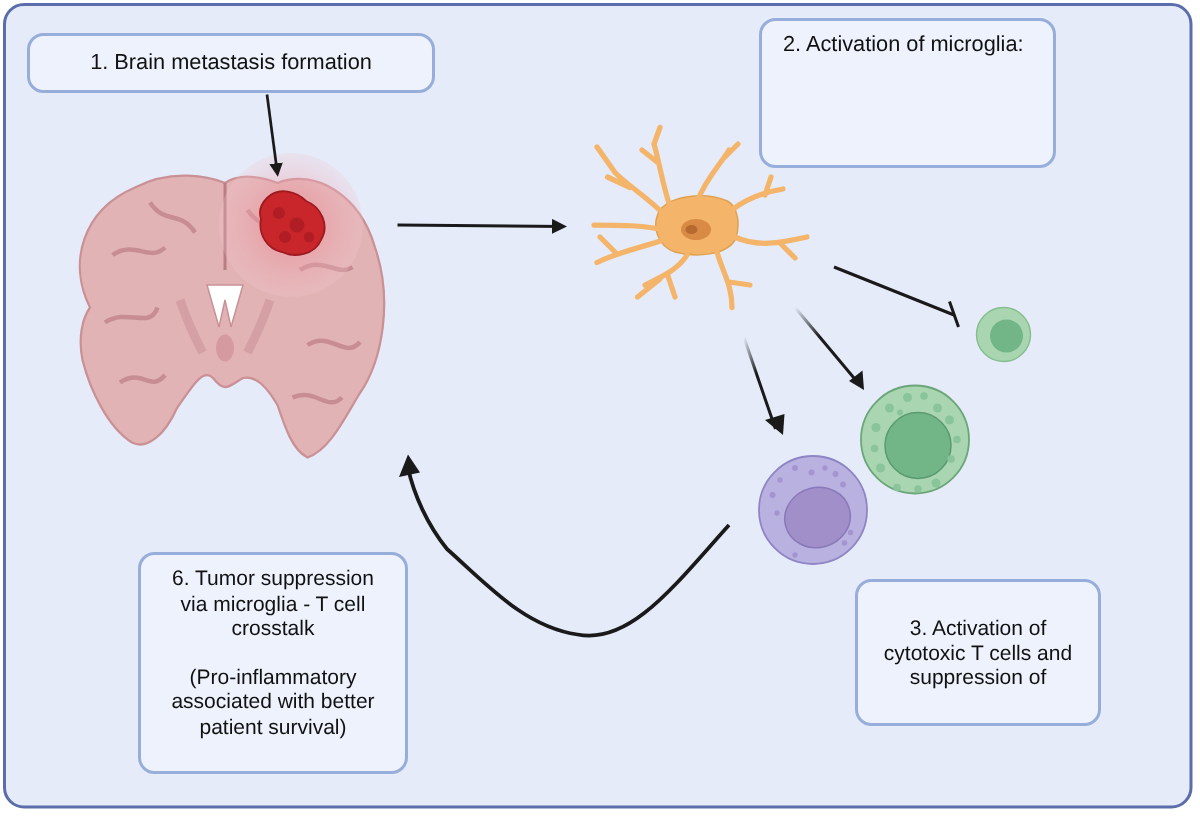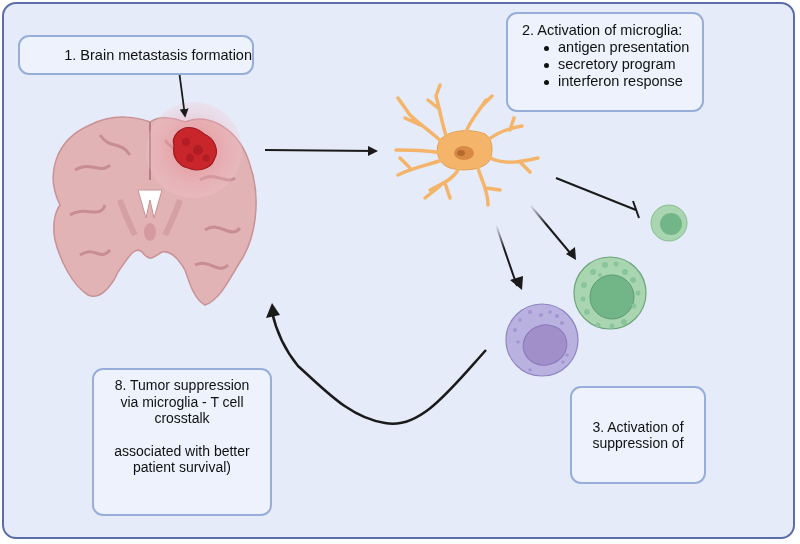--- a/index.html
+++ b/index.html
@@ -1,24 +1,24 @@
 <!DOCTYPE html>
 <html><head>
 <meta charset="utf-8">
 <style>
   html,body{margin:0;padding:0;background:#ffffff;}
   body{width:800px;height:544px;position:relative;overflow:hidden;font-family:"Liberation Sans",sans-serif;}
   .frame{position:absolute;left:2px;top:2px;width:793px;height:537px;border:2px solid #5b6eab;border-radius:14px;background:#e5ebf9;box-sizing:border-box;}
   .box{position:absolute;border:2px solid #97aedb;border-radius:11px;background:#edf2fc;box-sizing:border-box;color:#111;font-size:14px;line-height:17px;}
-  .box1{left:18px;top:22px;width:236px;height:40px;display:flex;align-items:center;justify-content:flex-end;font-size:14.5px;margin-top:13px;}
+  .box1{left:18px;top:22px;width:272px;height:40px;display:flex;align-items:center;justify-content:center;font-size:14.5px;}
   .box2{left:506px;top:12px;width:198px;height:100px;padding:8px 0 0 14px;font-size:14.5px;}
   .box2 ul{margin:0;padding:0 0 0 22px;list-style:none;}
   .box2 li{position:relative;padding-left:14px;}
   .box2 li::before{content:"";position:absolute;left:0;top:7px;width:5px;height:5px;border-radius:50%;background:#111;}
-  .box3{left:570px;top:386px;width:136px;height:98px;text-align:center;display:flex;flex-direction:column;justify-content:center;font-size:14px;line-height:16.5px;}
+  .box3{left:570px;top:386px;width:164px;height:98px;text-align:center;display:flex;flex-direction:column;justify-content:center;font-size:14px;line-height:16.5px;}
   .box4{left:92px;top:368px;width:180px;height:148px;text-align:center;font-size:14px;line-height:16.5px;padding-top:7px;}
   .gap{height:16px;}
   svg.art{position:absolute;left:0;top:0;}
 </style>
 </head>
 <body>
 
 <div class="frame"></div>
 
 <svg class="art" width="800" height="544" viewBox="0 0 800 544">
@@ -133,32 +133,29 @@
   <path d="M486,350 C450,390 420,430 385,423 C350,418 325,390 298,366 C285,350 276,330 272,312" fill="none" stroke="#1a1a1a" stroke-width="2.5"></path>
   <path d="M272,303 L266,318 L280,315 Z" fill="#1a1a1a"></path>
 </svg>
 
 <div class="box box1">
   <span>1.  Brain metastasis formation</span>
 </div>
 
 <div class="box box2">
   <div>2. Activation of microglia:</div>
-  <ul>
-    <li>antigen presentation</li>
-    <li>secretory program</li>
-    <li>interferon response</li>
-  </ul>
 </div>
 
 <div class="box box3">
   <div>3. Activation of</div>
+  <div>cytotoxic T cells and</div>
   <div>suppression of</div>
 </div>
 
 <div class="box box4">
-  <div>8. Tumor suppression</div>
+  <div>6. Tumor suppression</div>
   <div>via microglia - T cell</div>
   <div>crosstalk</div>
   <div class="gap"></div>
+  <div>(Pro-inflammatory</div>
   <div>associated with better</div>
   <div>patient survival)</div>
 </div>
 
 </body></html>

